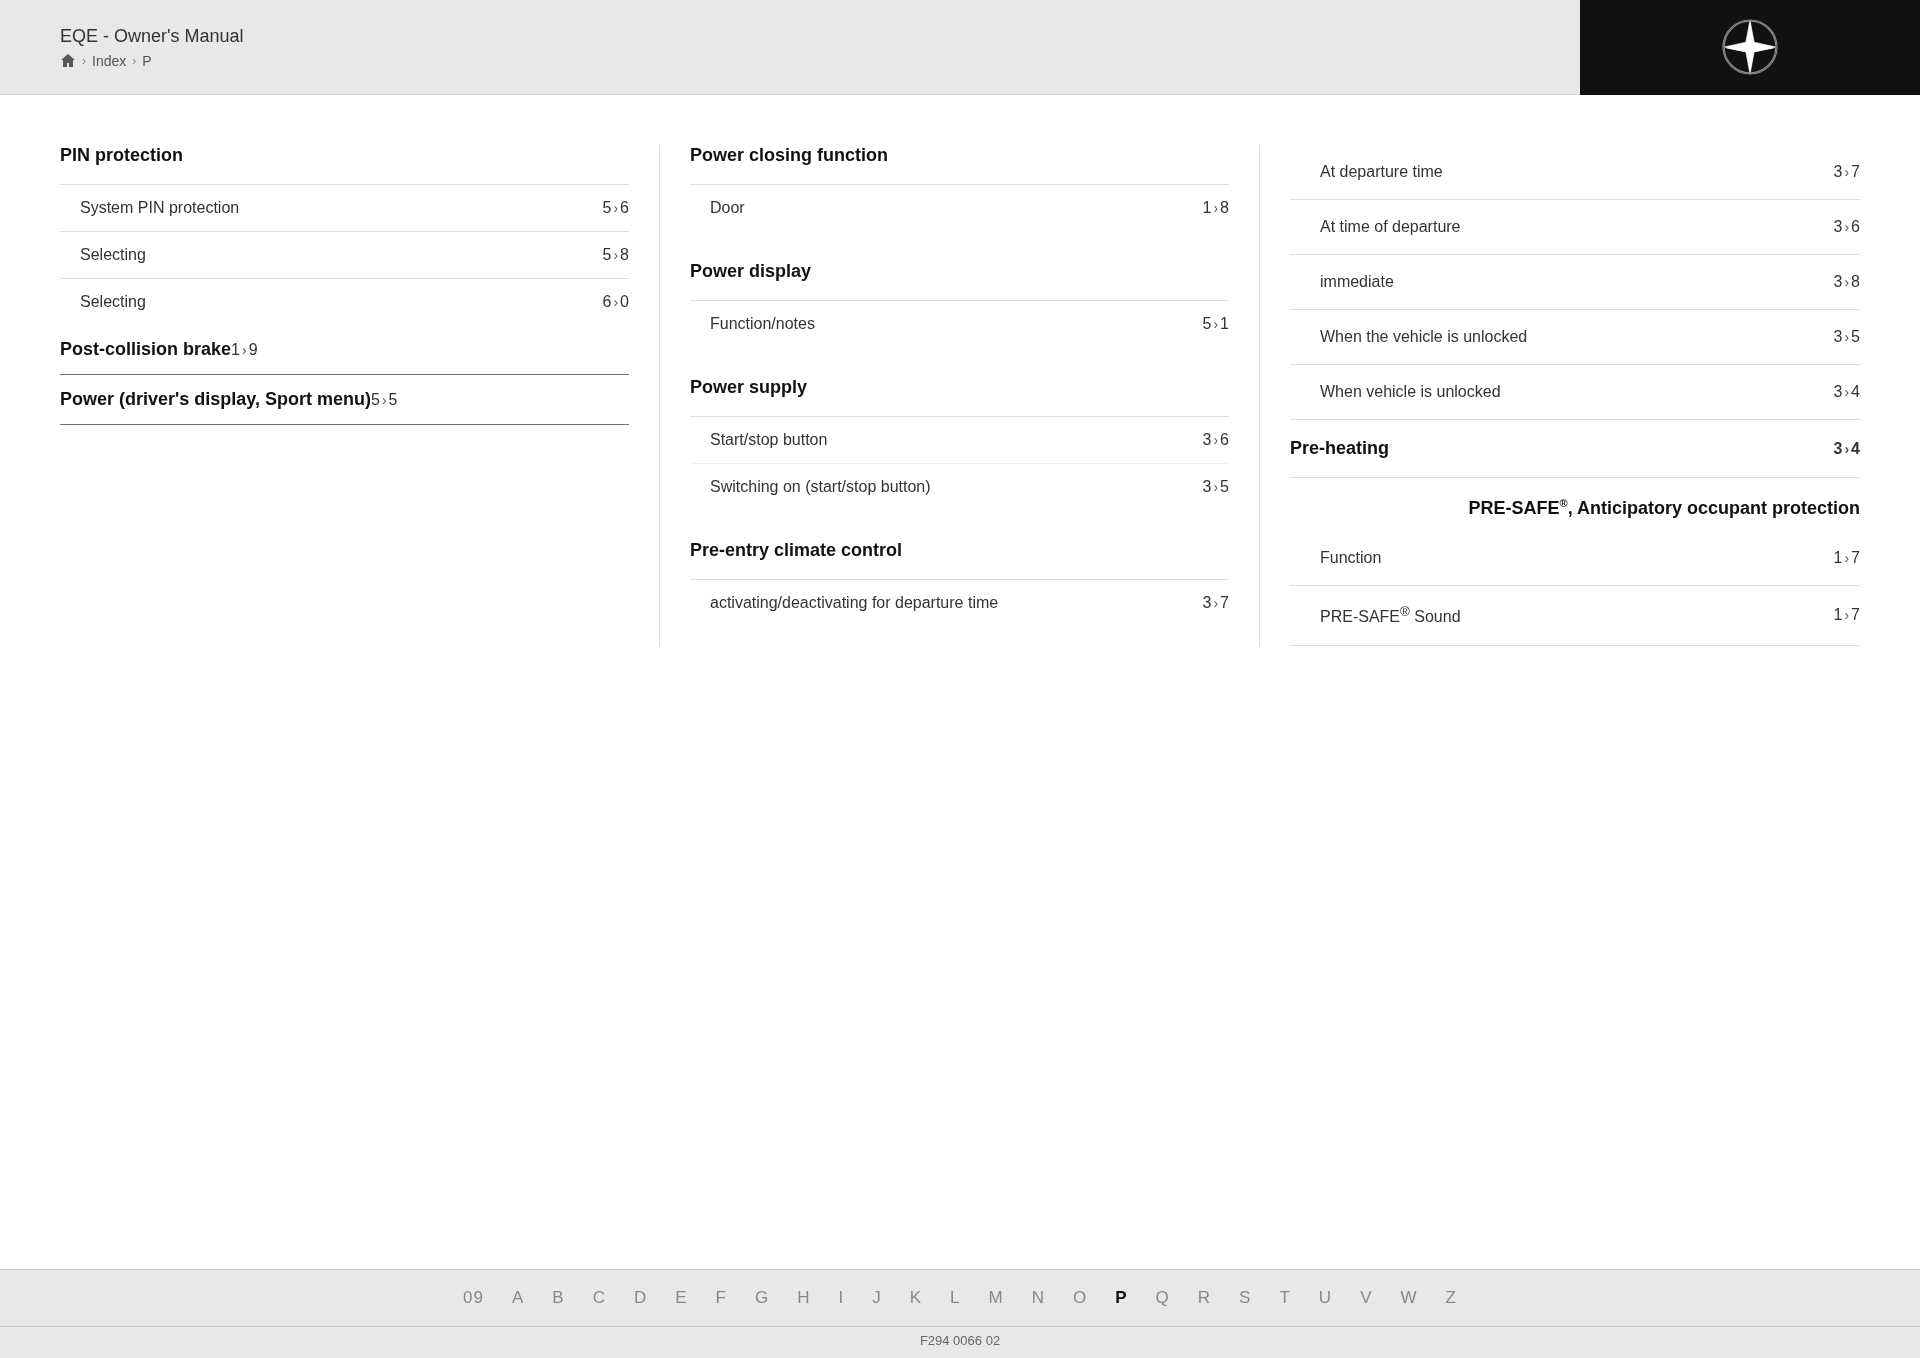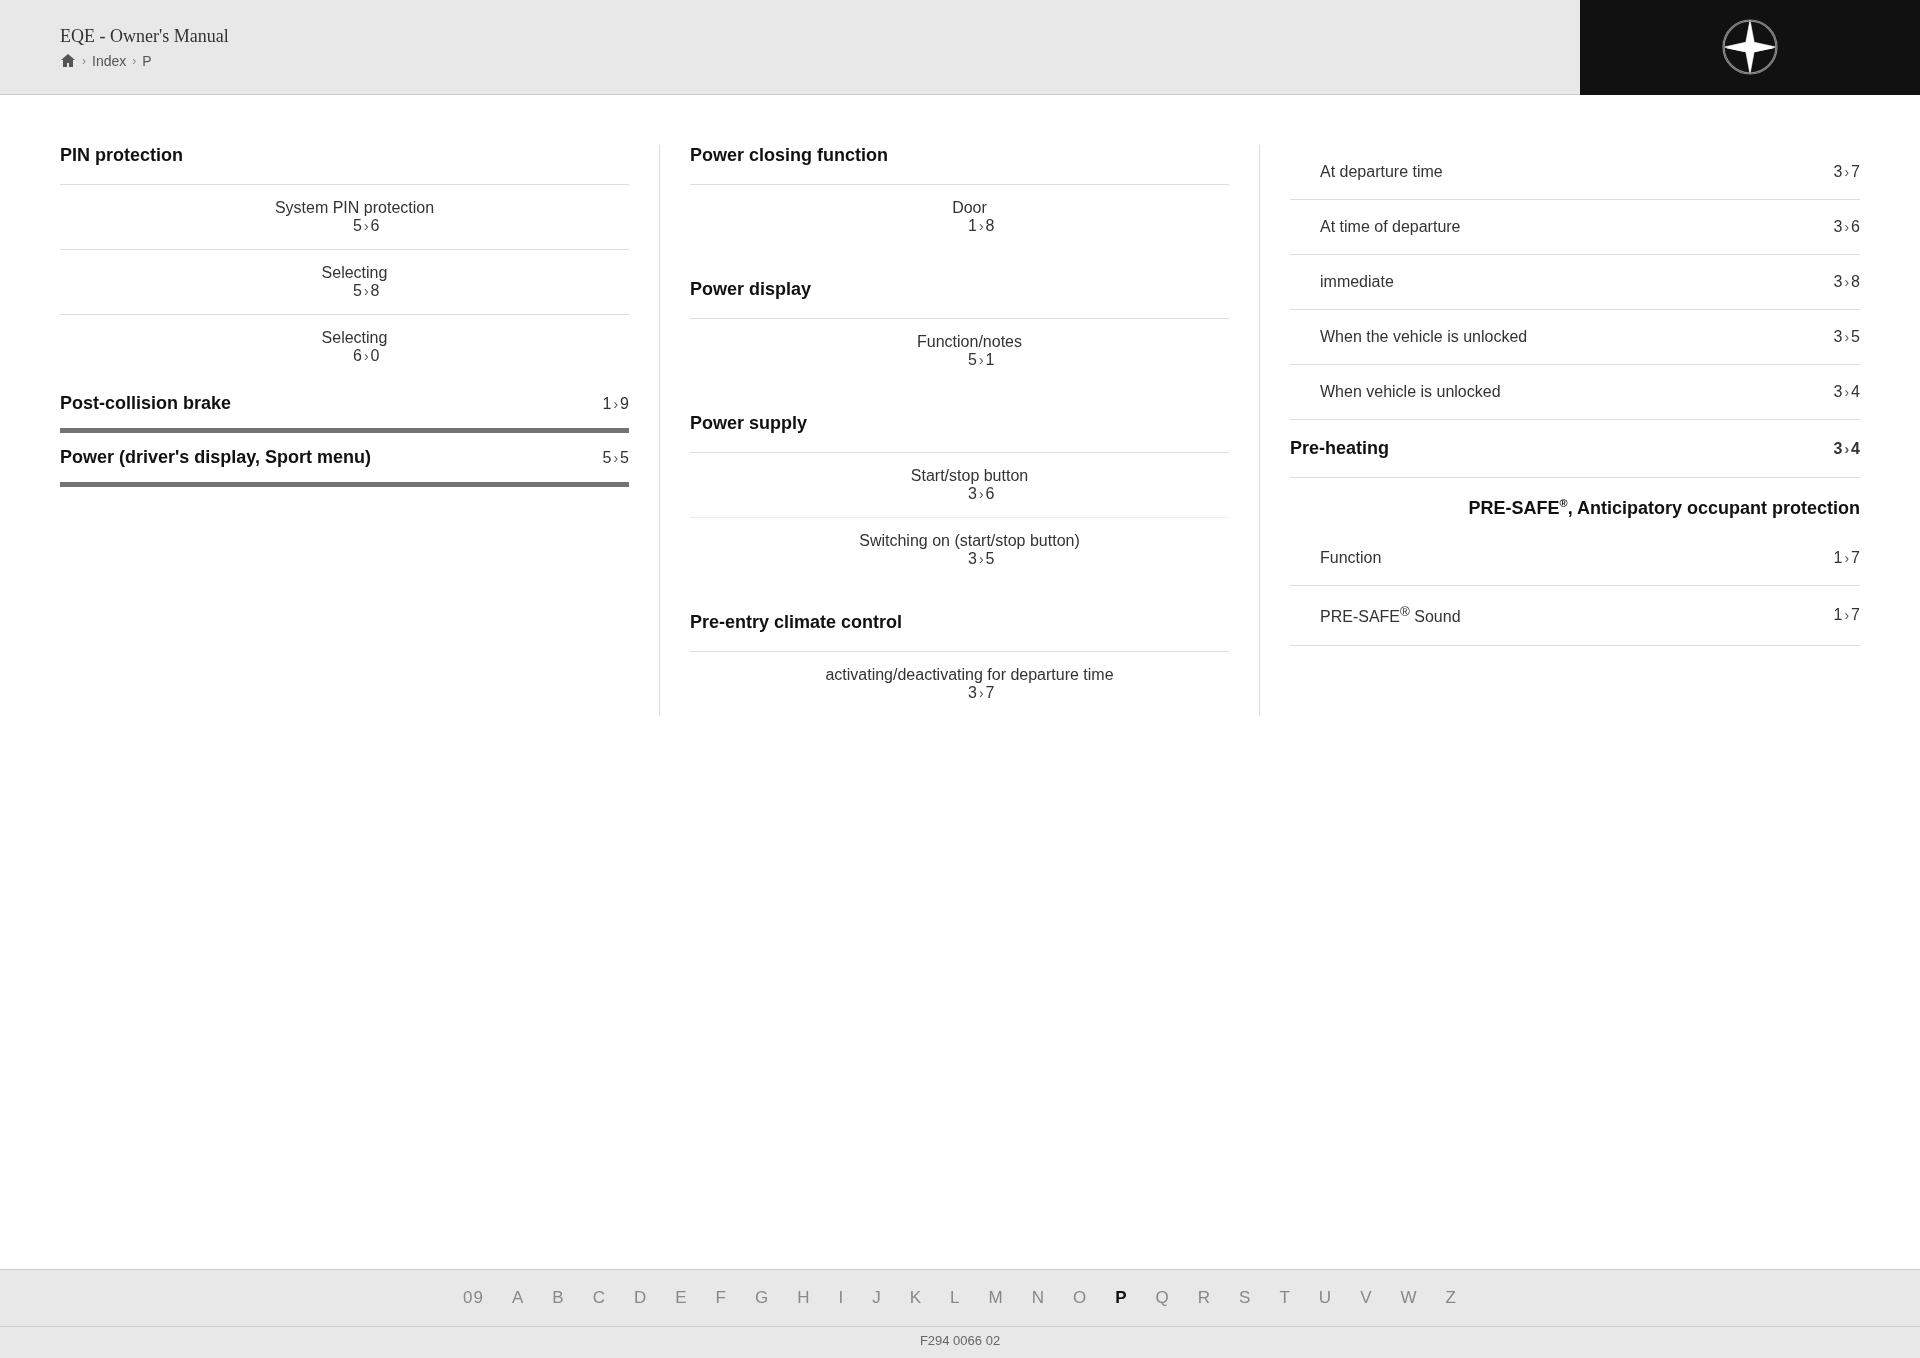--- a/index.html
+++ b/index.html
@@ -21,21 +21,20 @@
       padding: 0 0 0 60px;
       height: 95px;
       border-bottom: 1px solid #ccc;
     }
     .header-left {}
     .header-title {
       font-size: 18px;
       font-weight: normal;
       color: #333;
       margin-bottom: 6px;
-      font-family: Liberation Serif, serif;
     }
     .breadcrumb {
       display: flex;
       align-items: center;
       gap: 6px;
       font-size: 14px;
       color: #555;
     }
     .breadcrumb-sep {
       color: #888;
@@ -100,21 +99,20 @@
       margin-bottom: 0;
     }
 
     .entry {
       display: flex;
       align-items: center;
       justify-content: space-between;
       padding: 14px 0 14px 20px;
       border-bottom: 1px solid #eee;
       cursor: pointer;
-      flex-direction: column;
     }
     .entry:last-child {
       border-bottom: none;
     }
 
     .entry-label {
       font-size: 16px;
       color: #333;
     }
 
@@ -132,23 +130,23 @@
       display: inline-block;
       font-size: 14px;
       color: #555;
       margin: 0 2px;
     }
 
     
     .top-entry {
       display: flex;
       align-items: center;
-      justify-content: space-between;
+      justify-content: flex-start;
       padding: 14px 0;
-      border-bottom: 5px solid #737373;
+      border-bottom: 1px solid #737373;
       cursor: pointer;
     }
     .top-entry-label {
       font-size: 18px;
       font-weight: bold;
       color: #111;
     }
     .top-entry-page {
       font-size: 16px;
       color: #333;

